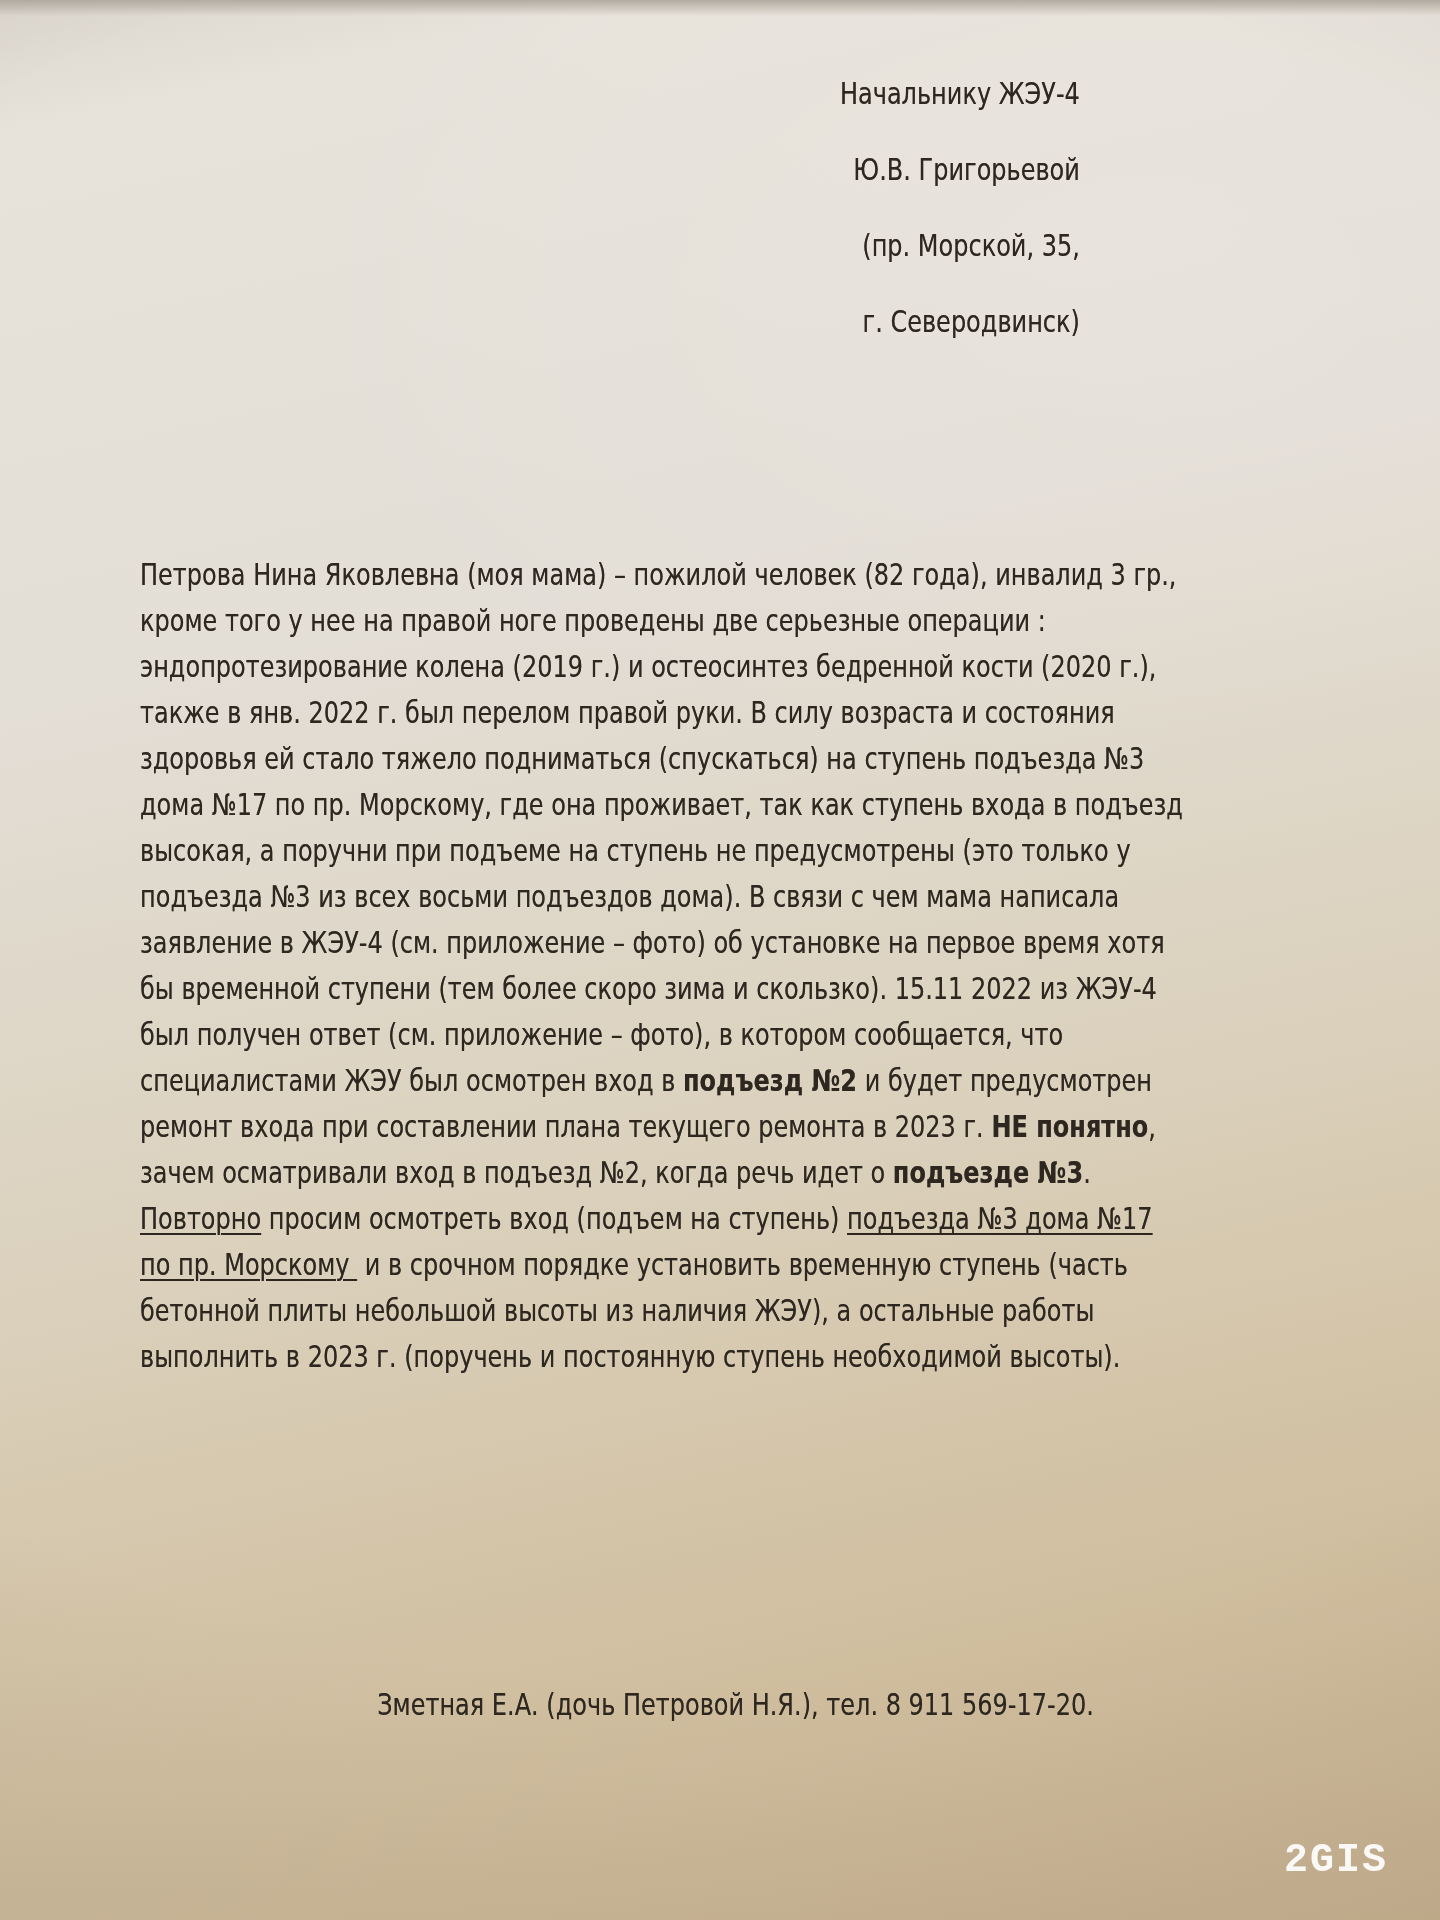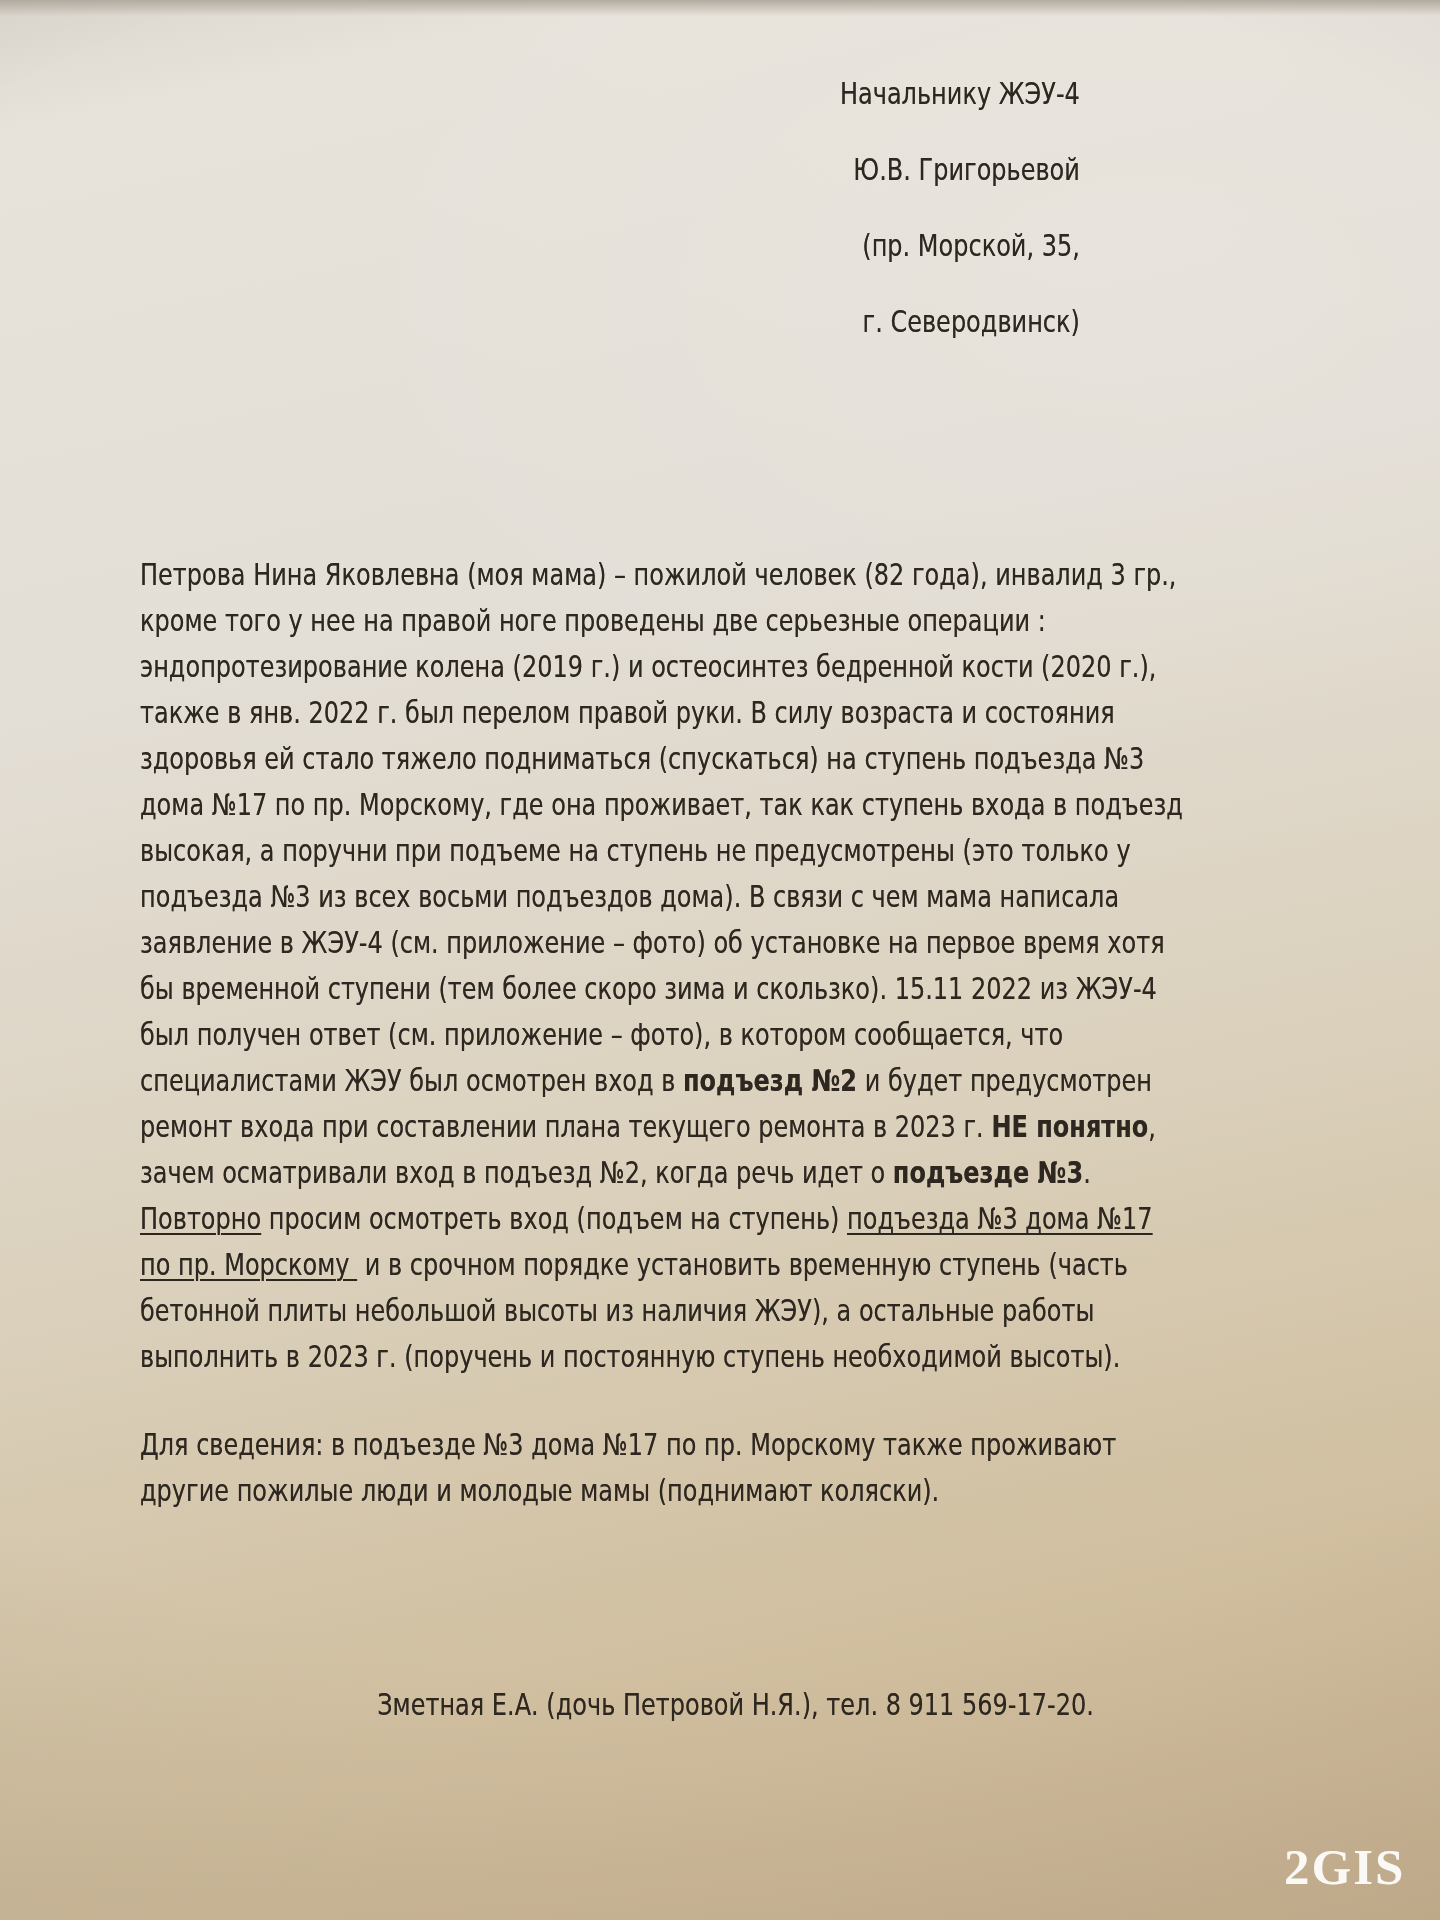--- a/index.html
+++ b/index.html
@@ -29,22 +29,22 @@
   .intro .line:first-child { padding-left: 64px; }
   .letter-body { top: 552px; left: 140px; }
   .info { top: 1422px; left: 140px; }
   .closing { top: 1607px; right: 352px; }
   .signature { top: 1682px; right: 346px; }
   .b { font-weight: bold; }
   .u { text-decoration: underline; text-underline-offset: 4px; text-decoration-thickness: 2px; }
   .watermark {
     position: absolute; left: 1284px; top: 1838px;
     color: #ffffff; opacity: 0.93;
-    font-size: 51px; font-weight: 800; letter-spacing: 2px;
-    font-family: Liberation Serif, serif;
+    font-size: 40px; font-weight: 800; letter-spacing: 2px;
+    font-family: Liberation Mono, monospace;
   }
 </style>
 </head>
 <body>
 
 <div class="paper">
   <div class="vignette"></div>
 
   <div class="block right recipient">
       <div class="line"><span>Начальнику ЖЭУ-4</span></div>
@@ -68,24 +68,20 @@
       <div class="line"><span>был получен ответ (см. приложение – фото), в котором сообщается, что</span></div>
       <div class="line"><span>специалистами ЖЭУ был осмотрен вход в </span><span class="b">подъезд №2</span><span> и будет предусмотрен</span></div>
       <div class="line"><span>ремонт входа при составлении плана текущего ремонта в 2023 г. </span><span class="b">НЕ понятно</span><span>,</span></div>
       <div class="line"><span>зачем осматривали вход в подъезд №2, когда речь идет о </span><span class="b">подъезде №3</span><span>.</span></div>
       <div class="line"><span class="u">Повторно</span><span> просим осмотреть вход (подъем на ступень) </span><span class="u">подъезда №3 дома №17</span></div>
       <div class="line"><span class="u">по пр. Морскому </span><span> и в срочном порядке установить временную ступень (часть</span></div>
       <div class="line"><span>бетонной плиты небольшой высоты из наличия ЖЭУ), а остальные работы</span></div>
       <div class="line"><span>выполнить в 2023 г. (поручень и постоянную ступень необходимой высоты).</span></div>
     </div>
 
-  <div class="block info">
-      <div class="line"><span>Для сведения: в подъезде №3 дома №17 по пр. Морскому также проживают</span></div>
-      <div class="line"><span>другие пожилые люди и молодые мамы (поднимают коляски).</span></div>
-    </div>
 
 
   <div class="block right signature">
     <div class="line">Зметная Е.А. (дочь Петровой Н.Я.), тел. 8 911 569-17-20.</div>
   </div>
 
   <div class="watermark">2GIS</div>
 </div>
 
 </body></html>

